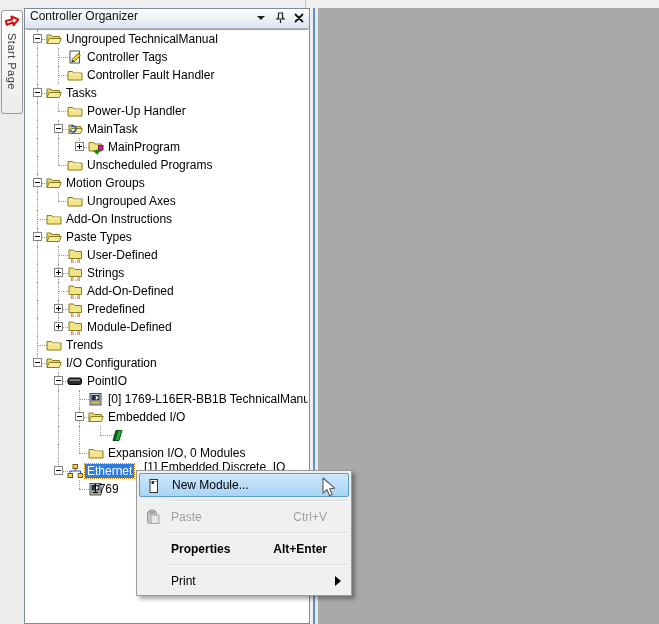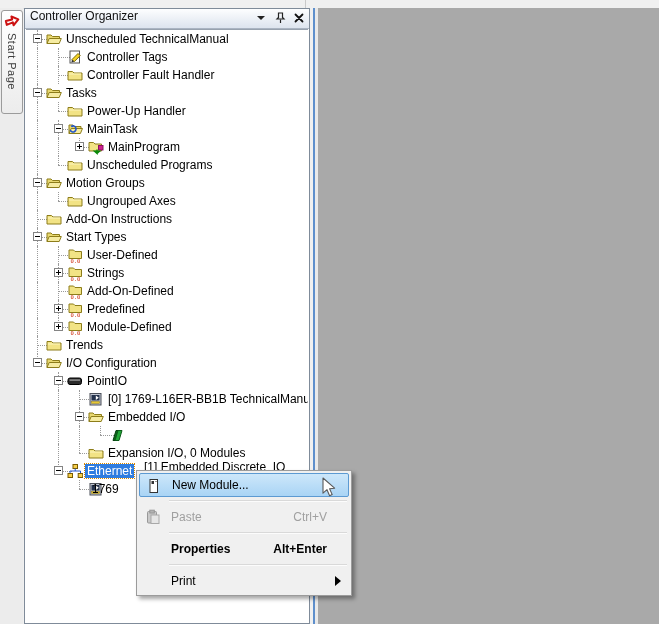--- a/index.html
+++ b/index.html
@@ -106,21 +106,21 @@
         <div class="trow">
           <div class="guide" style="left: 11px;"></div>
           <div class="stub" style="left: 11px;"></div>
           <div class="ebox" style="left: 7px;">
             <div class="h"></div>
           </div>
           <span class="ticon" style="left: 20px;"><svg width="16" height="16" viewBox="0 0 16 16">
               <path d="M1 12.5 V4 h4 l1.5 1.5 H13.5 v2.5" fill="#e8d870" stroke="#8d7d1a"></path>
               <path d="M1 12.5 L3.2 7.5 H15.3 L13.2 12.5 Z" fill="#f6eca2" stroke="#8d7d1a"></path>
             </svg></span>
-          <span class="tlabel" style="left: 38px;">Unscheduled TechnicalManual</span>
+          <span class="tlabel" style="left: 38px;">Ungrouped TechnicalManual</span>
         </div>
         <div class="trow">
           <div class="guide" style="left: 11px;"></div>
           <div class="guide" style="left: 32px;"></div>
           <div class="stub" style="left: 32px;"></div>
           <span class="ticon" style="left: 41px;"><svg width="16" height="16" viewBox="0 0 16 16">
               <rect x="3" y="2" width="9.5" height="12" fill="#fff" stroke="#555"></rect>
               <path d="M5 10.5 L11 4.5 L13.2 6.7 L7.2 12.7 Z" fill="#f5d327" stroke="#7a6a00"></path>
               <path d="M5 10.5 L7.2 12.7 L4.4 13.4 Z" fill="#333"></path>
             </svg></span>
@@ -233,21 +233,21 @@
         <div class="trow">
           <div class="guide" style="left: 11px;"></div>
           <div class="stub" style="left: 11px;"></div>
           <div class="ebox" style="left: 7px;">
             <div class="h"></div>
           </div>
           <span class="ticon" style="left: 20px;"><svg width="16" height="16" viewBox="0 0 16 16">
               <path d="M1 12.5 V4 h4 l1.5 1.5 H13.5 v2.5" fill="#e8d870" stroke="#8d7d1a"></path>
               <path d="M1 12.5 L3.2 7.5 H15.3 L13.2 12.5 Z" fill="#f6eca2" stroke="#8d7d1a"></path>
             </svg></span>
-          <span class="tlabel" style="left: 38px;">Start Types</span>
+          <span class="tlabel" style="left: 38px;">Paste Types</span>
         </div>
         <div class="trow">
           <div class="guide" style="left: 11px;"></div>
           <div class="guide" style="left: 32px;"></div>
           <div class="stub" style="left: 32px;"></div>
           <span class="ticon" style="left: 41px;"><svg width="16" height="16" viewBox="0 0 16 16">
               <path d="M2 3 h4.5 l1.5 1.5 H14.5 v7 H2 Z" fill="#f2e385" stroke="#8d7d1a"></path>
               <text x="3.5" y="15.5" font-size="5.5" font-family="monospace" fill="#cc2200">0,0</text>
             </svg></span>
           <span class="tlabel" style="left: 59px;">User-Defined</span>

